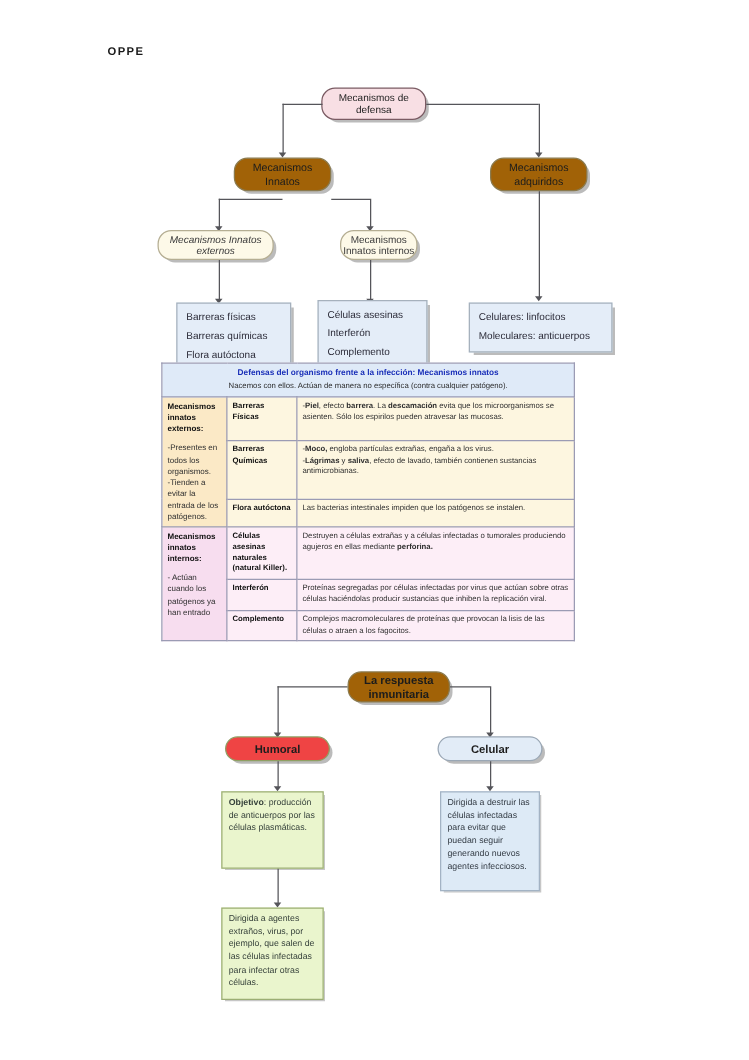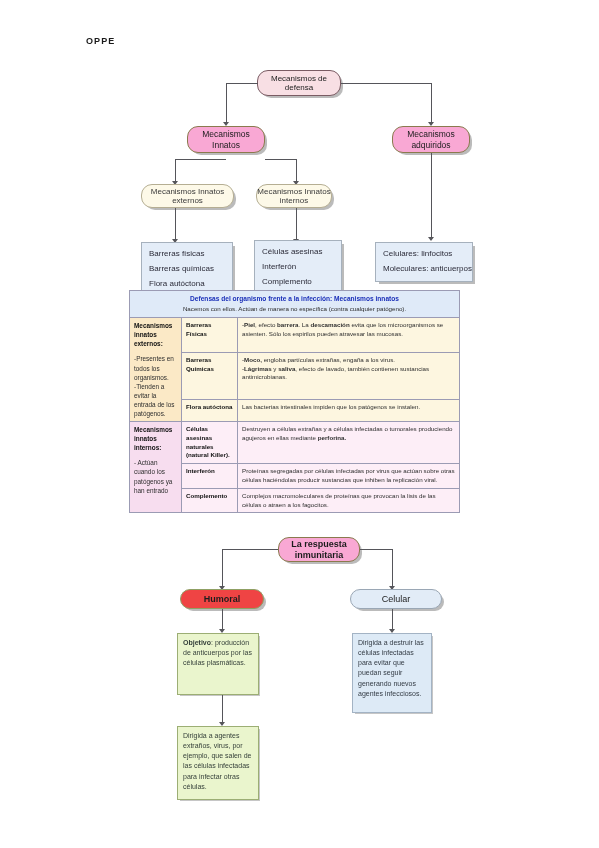--- a/index.html
+++ b/index.html
@@ -24,21 +24,21 @@
     box-sizing:border-box;
     display:flex;align-items:center;justify-content:center;
     text-align:center;
     line-height:1.18;
     box-shadow:3px 3px 0 -1px rgba(150,150,150,.65);
     border-radius:11px;
   }
   .node .lbl{display:block;width:100%;}
 
   .n-pink{background:#f8dfe4;border:1px solid #7a5b63;font-size:8px;color:#222;}
-  .n-tan {background:#f9a8d4;border:1px solid #8a7a4e;font-size:8.5px;color:#1c1c1c;}
+  .n-tan {background:#a16207;border:1px solid #8a7a4e;font-size:8.5px;color:#1c1c1c;}
   .n-ivory{background:#fdf9e8;border:1px solid #b5ae93;font-size:8px;color:#3a3a3a;}
   .n-blue{background:#e2ecf7;border:1px solid #9aa7b5;font-size:8px;color:#2a2a38;}
 
   .list-node{
     position:absolute;box-sizing:border-box;
     background:#e4edf8;border:1px solid #a6b1bd;
     box-shadow:3px 3px 0 -1px rgba(150,150,150,.65);
     padding:4px 7px;font-size:8px;color:#2b2b38;line-height:1.85;
   }
   .list-node div{white-space:nowrap;}
@@ -122,25 +122,25 @@
   <div class="ln lnv" style="left:175px;top:159px;height:23px;"></div>
   <div class="arrow" style="left:172px;top:181px;"></div>
 
   <div class="ln lnh" style="left:265px;top:159px;width:31px;"></div>
   <div class="ln lnv" style="left:296px;top:159px;height:23px;"></div>
   <div class="arrow" style="left:293px;top:181px;"></div>
 
   <div class="ln lnv" style="left:431px;top:153px;height:85px;"></div>
   <div class="arrow" style="left:428px;top:237px;"></div>
 
-  <div class="node n-ivory" style="left:141px;top:184px;width:93px;height:24px;">
+  <div class="node n-ivory" style="left:126px;top:184px;width:93px;height:24px;font-style:italic;">
     <span class="lbl">Mecanismos Innatos externos</span>
   </div>
 
-  <div class="node n-ivory" style="left:256px;top:184px;width:76px;height:24px;">
+  <div class="node n-ivory" style="left:272px;top:184px;width:62px;height:24px;">
     <span class="lbl">Mecanismos Innatos internos</span>
   </div>
 
   <div class="ln lnv" style="left:175px;top:208px;height:32px;"></div>
   <div class="arrow" style="left:172px;top:239px;"></div>
 
   <div class="ln lnv" style="left:296px;top:208px;height:32px;"></div>
   <div class="arrow" style="left:293px;top:239px;"></div>
 
   <div class="list-node" style="left:141px;top:242px;width:92px;">
@@ -148,21 +148,21 @@
     <div>Barreras químicas</div>
     <div>Flora autóctona</div>
   </div>
 
   <div class="list-node" style="left:254px;top:240px;width:88px;">
     <div>Células asesinas</div>
     <div>Interferón</div>
     <div>Complemento</div>
   </div>
 
-  <div class="list-node" style="left:375px;top:242px;width:98px;">
+  <div class="list-node" style="left:375px;top:242px;width:115px;">
     <div>Celulares: linfocitos</div>
     <div>Moleculares: anticuerpos</div>
   </div>
 
   <table class="tbl">
     <colgroup>
       <col style="width:52px">
         <col style="width:56px">
         <col style="width:222px">
     </colgroup>
@@ -236,21 +236,21 @@
   <div class="arrow" style="left:219px;top:586px;"></div>
 
   <div class="ln lnh" style="left:360px;top:549px;width:32px;"></div>
   <div class="ln lnv" style="left:392px;top:549px;height:38px;"></div>
   <div class="arrow" style="left:389px;top:586px;"></div>
 
   <div class="node n-ivory" style="left:180px;top:589px;width:84px;height:20px;background:#ef4444;border:1px solid #8fa064;font-weight:bold;font-size:9px;color:#1d1d1d;">
     <span class="lbl">Humoral</span>
   </div>
 
-  <div class="node n-blue" style="left:350px;top:589px;width:92px;height:20px;font-weight:normal;font-size:9px;color:#1d1d1d;">
+  <div class="node n-blue" style="left:350px;top:589px;width:84px;height:20px;font-weight:bold;font-size:9px;color:#1d1d1d;">
     <span class="lbl">Celular</span>
   </div>
 
   <div class="ln lnv" style="left:222px;top:609px;height:22px;"></div>
   <div class="arrow" style="left:219px;top:629px;"></div>
 
   <div class="ln lnv" style="left:392px;top:609px;height:22px;"></div>
   <div class="arrow" style="left:389px;top:629px;"></div>
 
   <div class="txtbox tb-green" style="left:177px;top:633px;width:82px;height:62px;">

